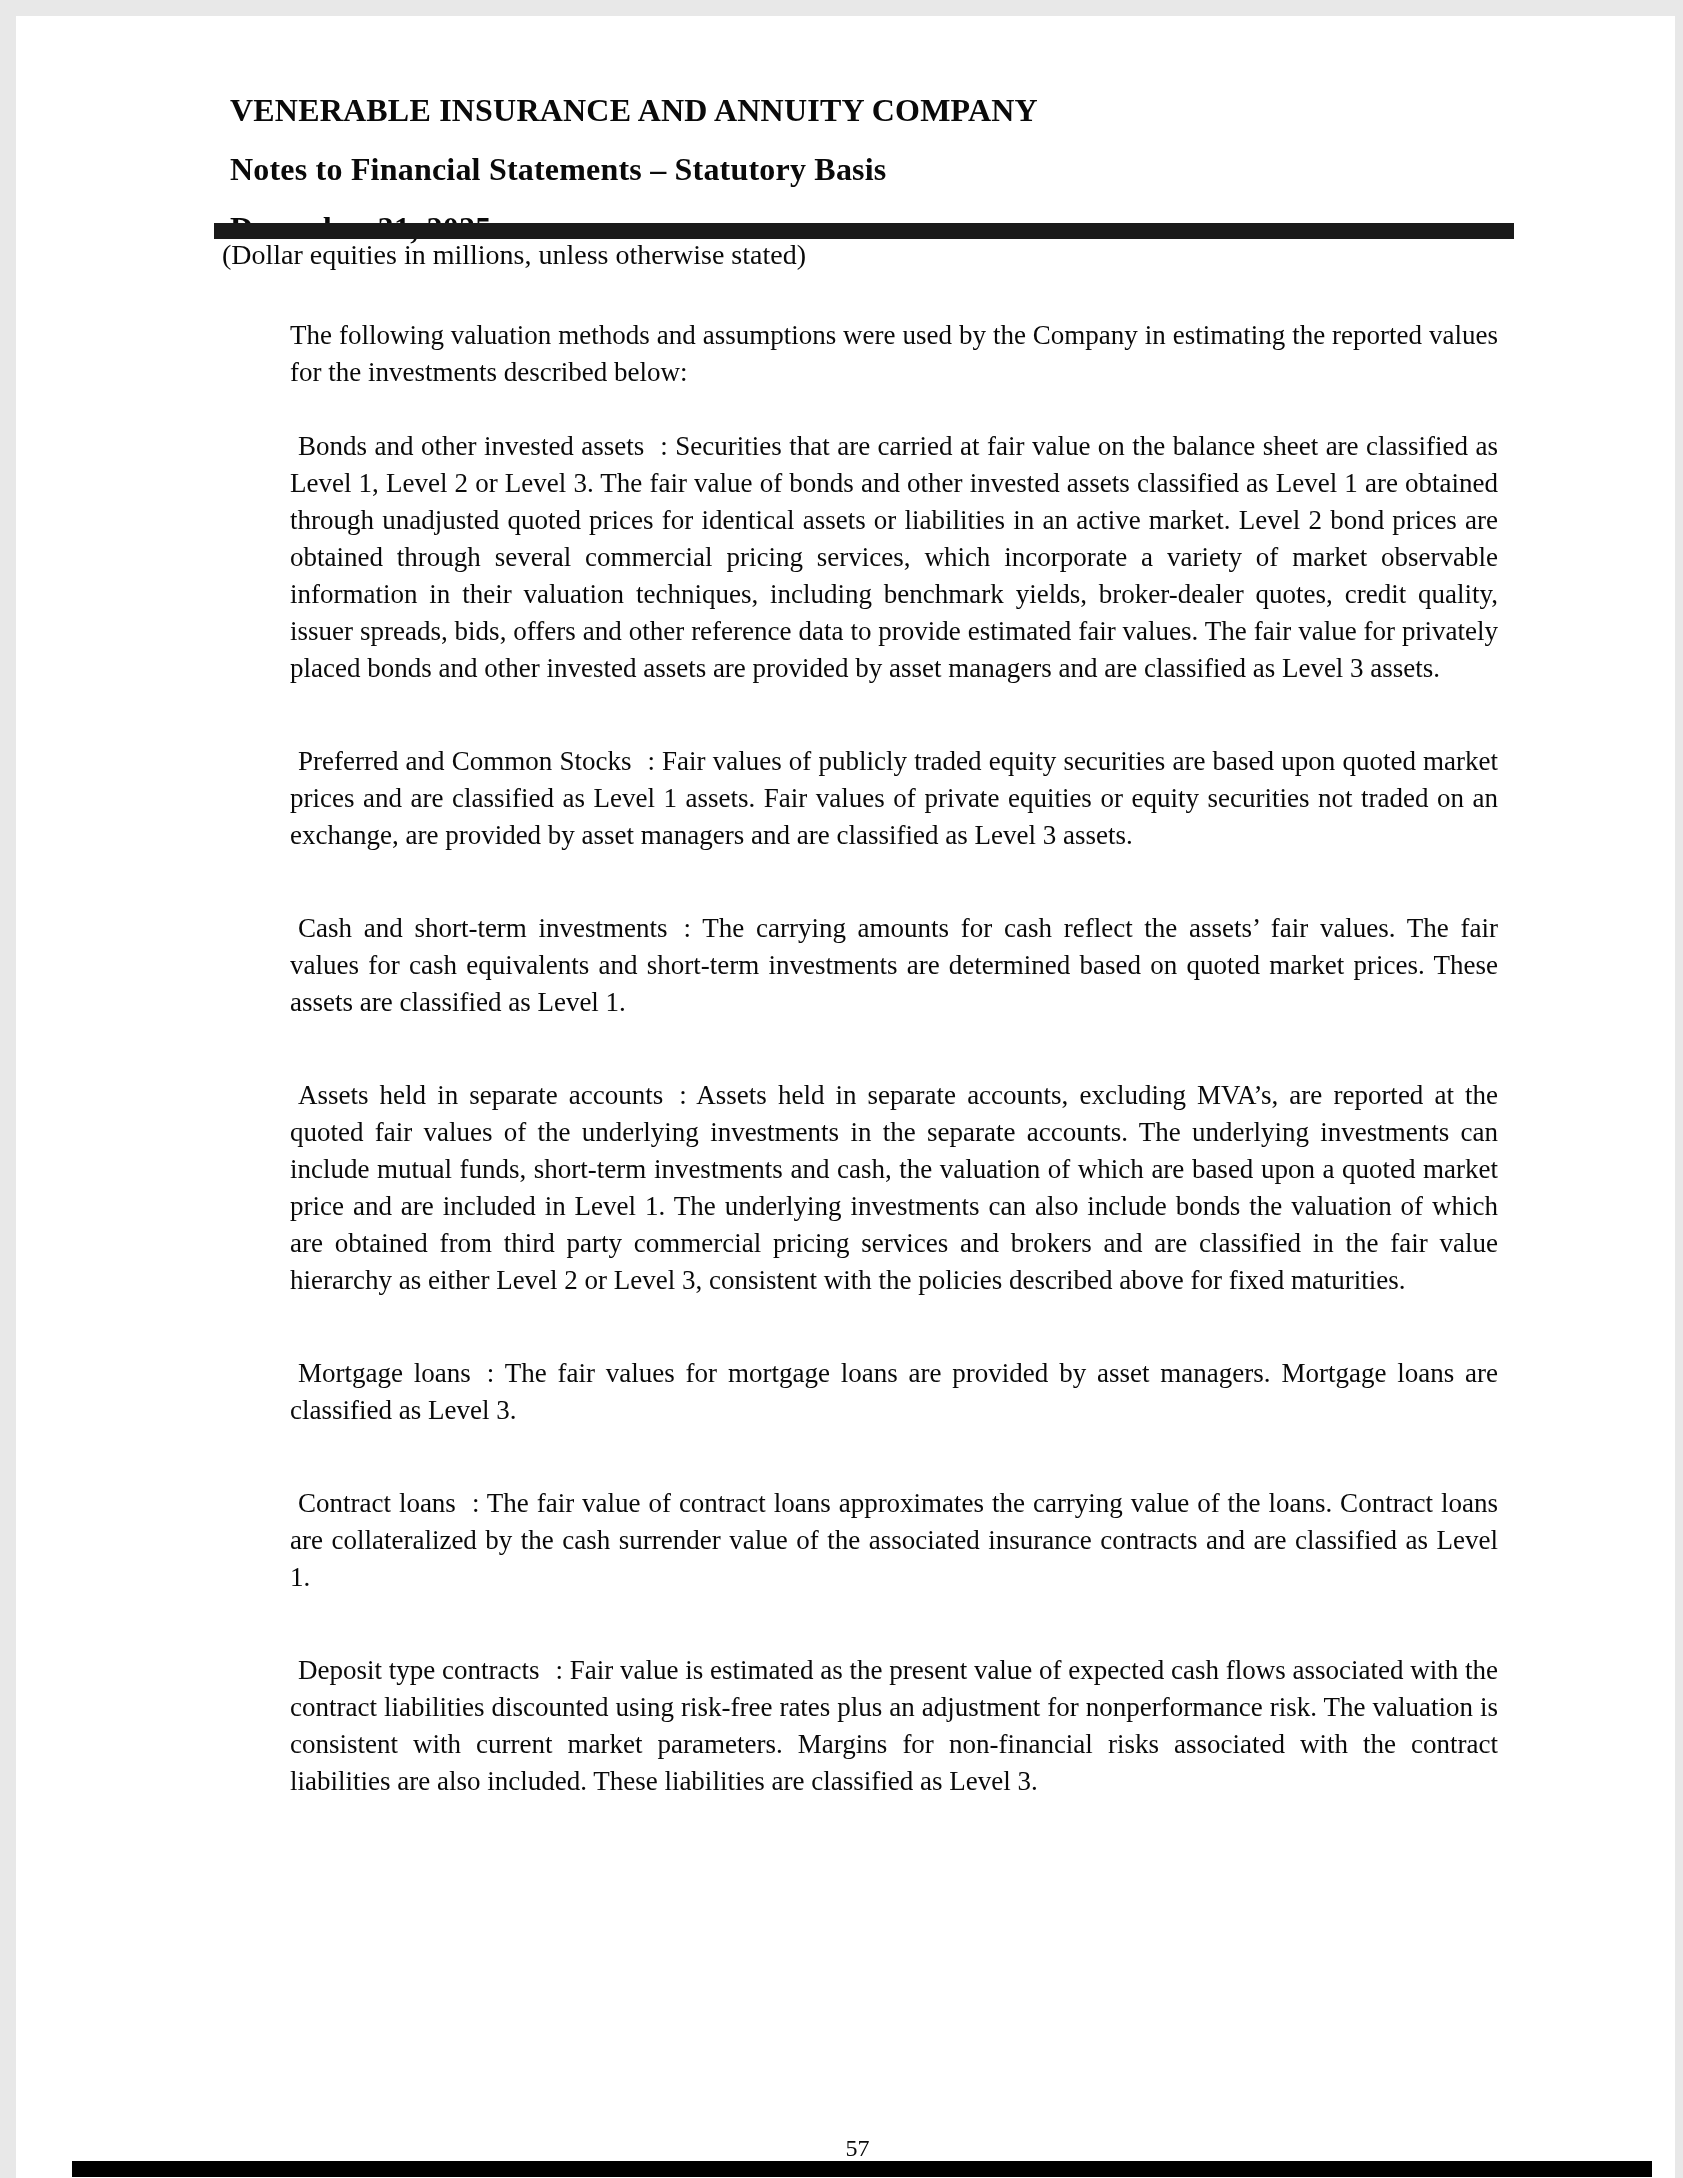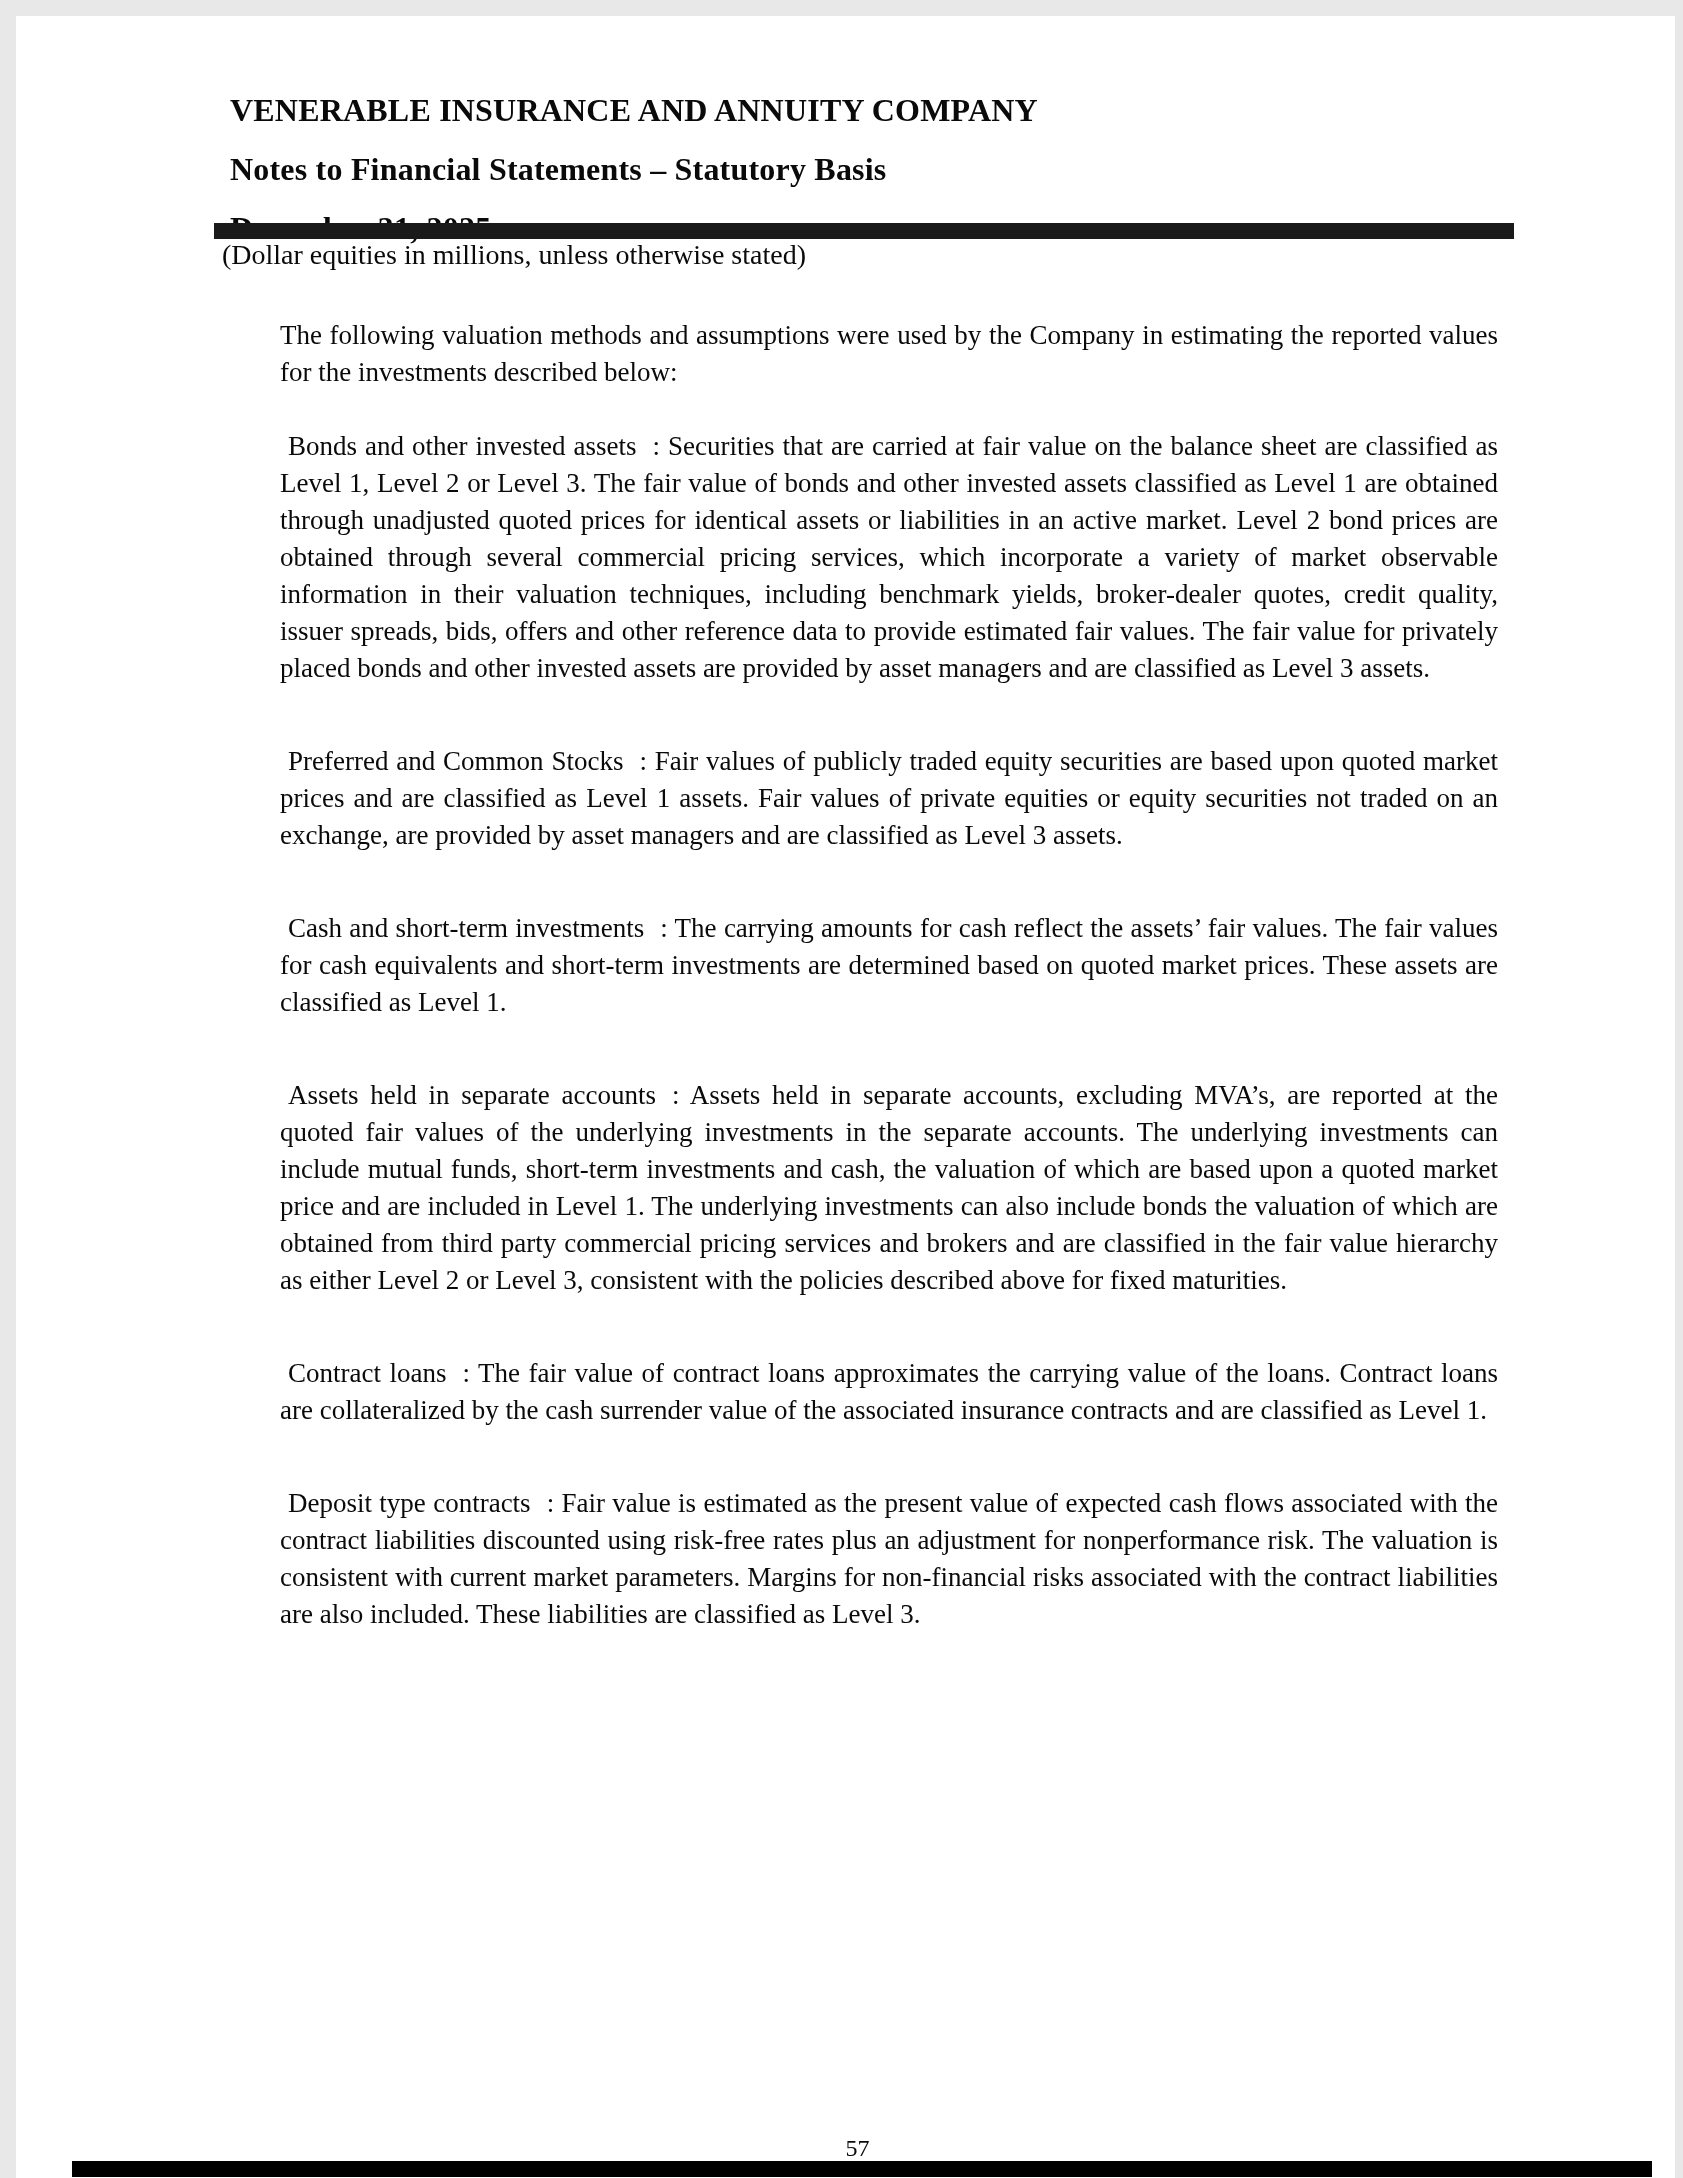--- a/index.html
+++ b/index.html
@@ -41,21 +41,21 @@
   }
   .doc-body {
     position: absolute;
     left: 248px;
     top: 285px;
     width: 1250px;
     font-size: 27px;
     line-height: 37px;
     text-align: justify;
   }
-  .doc-body p { margin: 0 0 40px 0; }
+  .doc-body p { margin: 0 0 40px 10px; }
   .doc-body p.tight { margin-bottom: 21px; }
   .lead { }
   .page-number {
     position: absolute;
     left: 0;
     top: 2107px;
     width: 1683px;
     text-align: center;
     font-size: 24px;
     line-height: 34px;
@@ -89,20 +89,21 @@
     <p class="tight">The following valuation methods and assumptions were used by the Company in estimating the reported values for the investments described below:</p>
 
     <p><span class="lead">Bonds and other invested assets</span><span>: Securities that are carried at fair value on the balance sheet are classified as Level 1, Level 2 or Level 3. The fair value of bonds and other invested assets classified as Level 1 are obtained through unadjusted quoted prices for identical assets or liabilities in an active market. Level 2 bond prices are obtained through several commercial pricing services, which incorporate a variety of market observable information in their valuation techniques, including benchmark yields, broker-dealer quotes, credit quality, issuer spreads, bids, offers and other reference data to provide estimated fair values. The fair value for privately placed bonds and other invested assets are provided by asset managers and are classified as Level 3 assets.</span></p>
 
     <p><span class="lead">Preferred and Common Stocks</span><span>:  Fair values of publicly traded equity securities are based upon quoted market prices and are classified as Level 1 assets. Fair values of private equities or equity securities not traded on an exchange, are provided by asset managers and are classified as Level 3 assets.</span></p>
 
     <p><span class="lead">Cash and short-term investments</span><span>: The carrying amounts for cash reflect the assets’ fair values. The fair values for cash equivalents and short-term investments are determined based on quoted market prices. These assets are classified as Level 1.</span></p>
 
     <p><span class="lead">Assets held in separate accounts</span><span>: Assets held in separate accounts, excluding MVA’s, are reported at the quoted fair values of the underlying investments in the separate accounts. The underlying investments can include mutual funds, short-term investments and cash, the valuation of which are based upon a quoted market price and are included in Level 1. The underlying investments can also include bonds the valuation of which are obtained from third party commercial pricing services and brokers and are classified in the fair value hierarchy as either Level 2 or Level 3, consistent with the policies described above for fixed maturities.</span></p>
 
+    <p><span class="lead">Mortgage loans</span><span>: The fair values for mortgage loans are provided by asset managers. Mortgage loans are classified as Level 3.</span></p>
 
     <p><span class="lead">Contract loans</span><span>: The fair value of contract loans approximates the carrying value of the loans. Contract loans are collateralized by the cash surrender value of the associated insurance contracts and are classified as Level 1.</span></p>
 
     <p><span class="lead">Deposit type contracts</span><span>: Fair value is estimated as the present value of expected cash flows associated with the contract liabilities discounted using risk-free rates plus an adjustment for nonperformance risk. The valuation is consistent with current market parameters. Margins for non-financial risks associated with the contract liabilities are also included. These liabilities are classified as Level 3.</span></p>
 
   </main>
 
   <div class="page-number">57</div>
 
   <div class="bottom-rule"></div>

